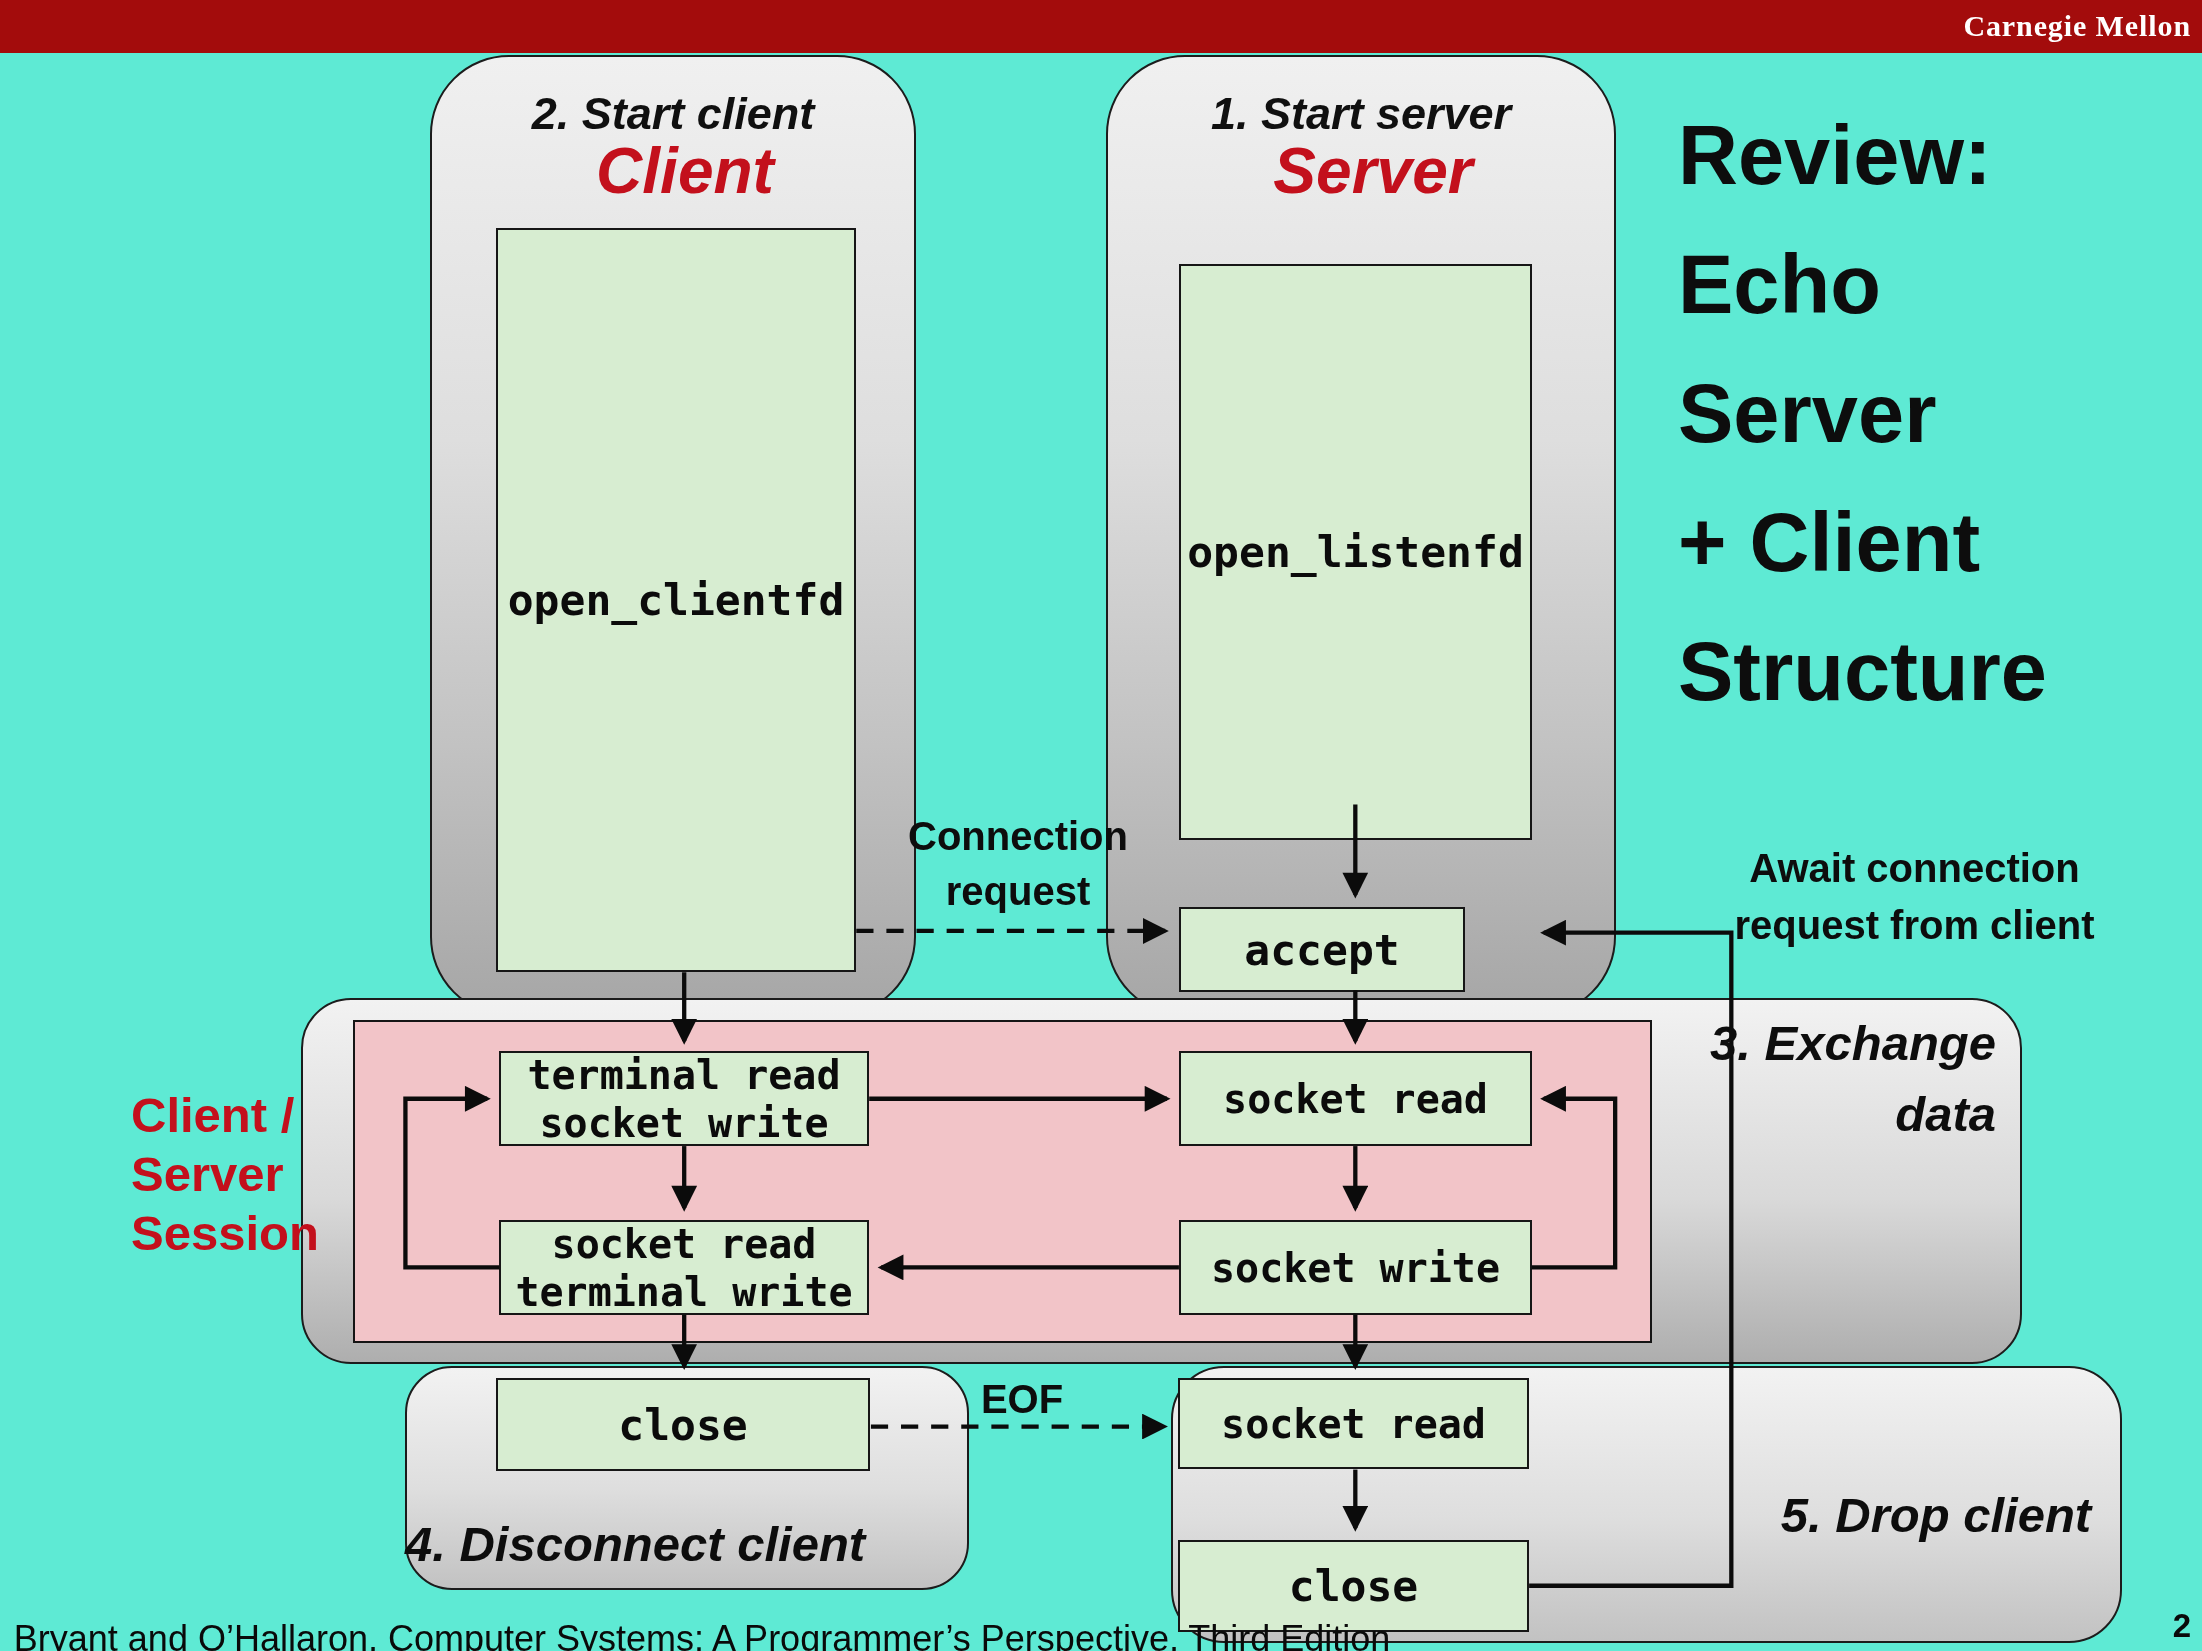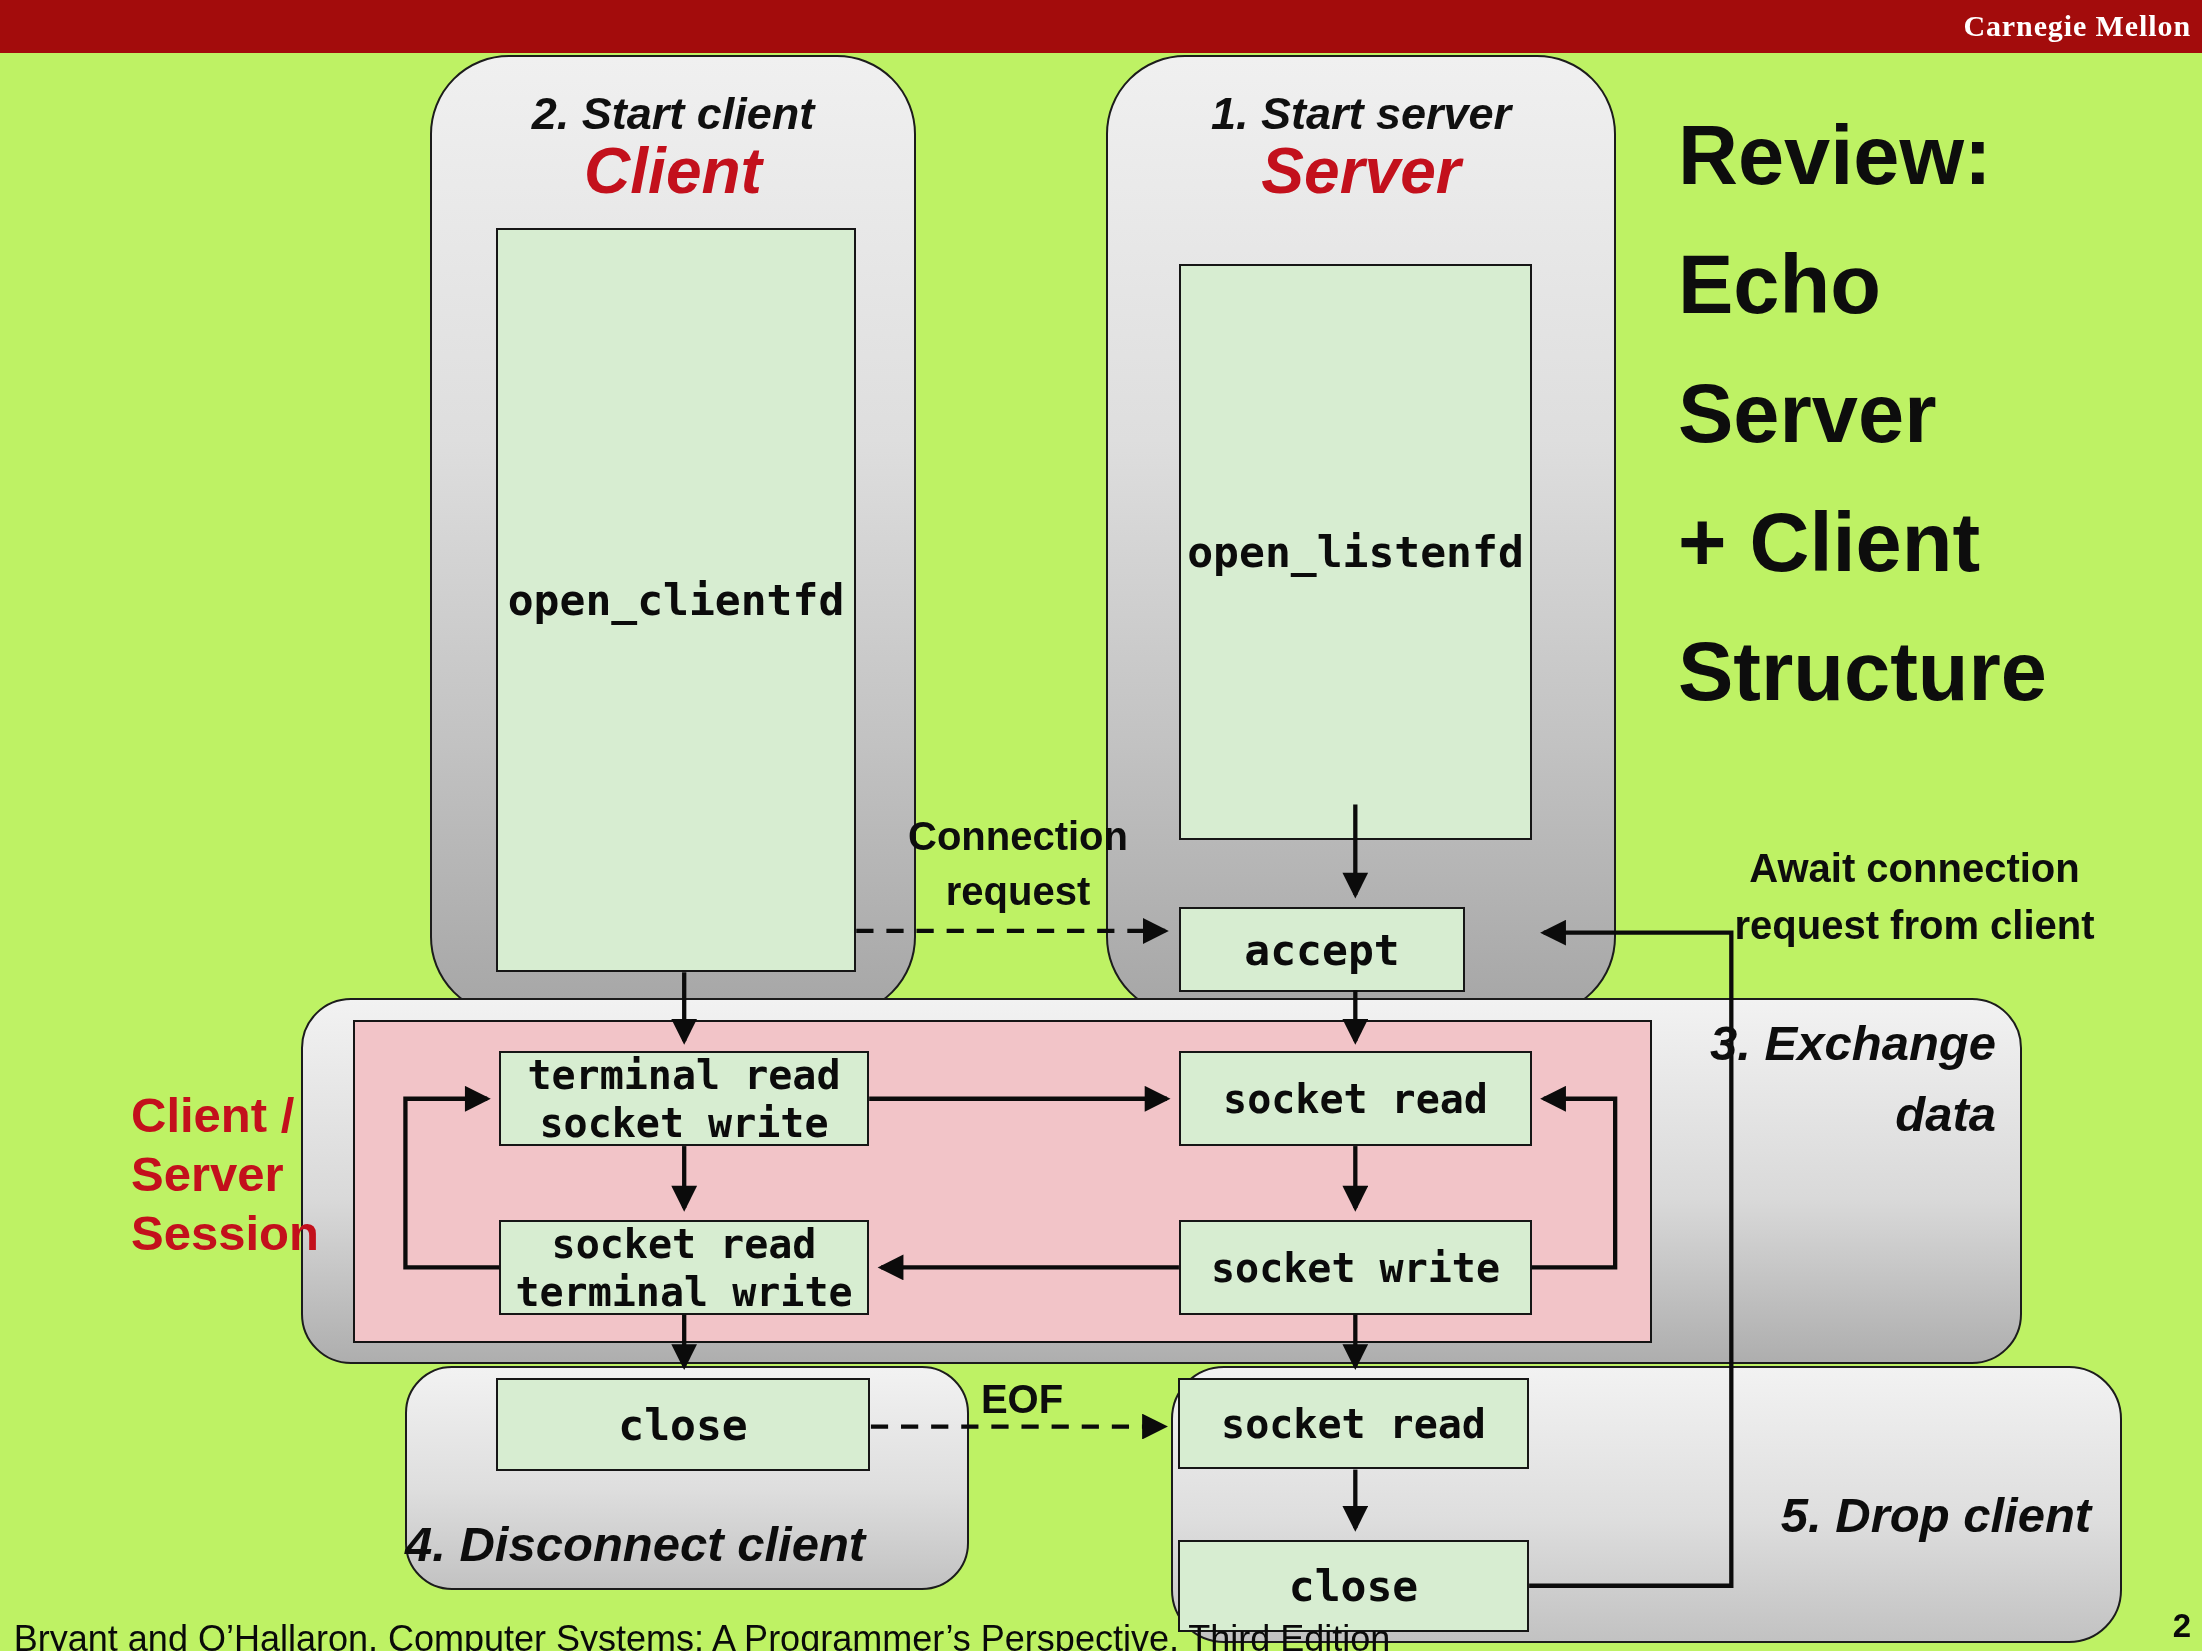--- a/index.html
+++ b/index.html
@@ -1,18 +1,18 @@
 <!DOCTYPE html>
 <html style="font-size:13.8px"><head>
 <meta charset="utf-8">
 <style>
   html,body{margin:0;padding:0;background:#ffffff;}
   #slide{
     position:relative; width:2203px; height:1652px; overflow:hidden;
-    background:#bef264; font-family:"Liberation Sans", sans-serif; color:#111;
+    background:#5eead4; font-family:"Liberation Sans", sans-serif; color:#111;
   }
   
   .topbar{position:absolute; left:0; top:0; width:2203px; height:53px; background:#a30c0c; z-index:8;}
   .brand{position:absolute; right:12px; top:8.6px; font-family:"Liberation Serif", serif;
          font-weight:bold; font-size:30px; color:#ffffff; letter-spacing:0.9px;}
   
   .slide-title{position:absolute; left:1678px; top:91px; width:521px; text-align:left;
                font-weight:bold; font-size:83px; line-height:129px; color:#0d0d0d; z-index:7;}
   
   .panel{position:absolute; border:2.6px solid #1c1c1c; box-sizing:border-box;}
@@ -26,21 +26,21 @@
         background:#f2c4c8; border:2.6px solid #151515; box-sizing:border-box; z-index:3;}
   
   .gbox{position:absolute; background:#d7edd1; border:2.6px solid #161616; box-sizing:border-box;
         display:flex; flex-direction:column; align-items:center; justify-content:center;
         font-family:"DejaVu Sans Mono", monospace; font-weight:bold; font-size:40px;
         line-height:48px; color:#0b0b0b; text-align:center; z-index:4;}
   .gbox.big{font-size:43px;}
   
   .lbl{position:absolute; z-index:7;}
   .step{font-weight:bold; font-style:italic; font-size:45px; text-align:center; color:#101010;}
-  .role{font-weight:bold; font-style:italic; font-size:64px; text-align:center; color:#c3101c;}
+  .role{font-weight:bold; font-style:italic; font-size:64px; text-align:center; color:#c3101c;padding-left:12px;}
   .ann{font-weight:bold; font-size:40px; color:#0d0d0d;}
   .stage{font-weight:bold; font-style:italic; font-size:49px; color:#0d0d0d;}
   .session-label{font-weight:bold; font-size:49px; line-height:59px; color:#c3101c;}
   .footer{position:absolute; left:13.8px; top:1618px; font-size:36px; color:#0a0a0a; z-index:8;}
   .pagenum{position:absolute; right:12px; top:1607px; font-size:33px; font-weight:bold; color:#0a0a0a; z-index:8;}
   svg.arrows{position:absolute; left:0; top:0; z-index:6; pointer-events:none;}
 </style>
 </head>
 <body>
 

